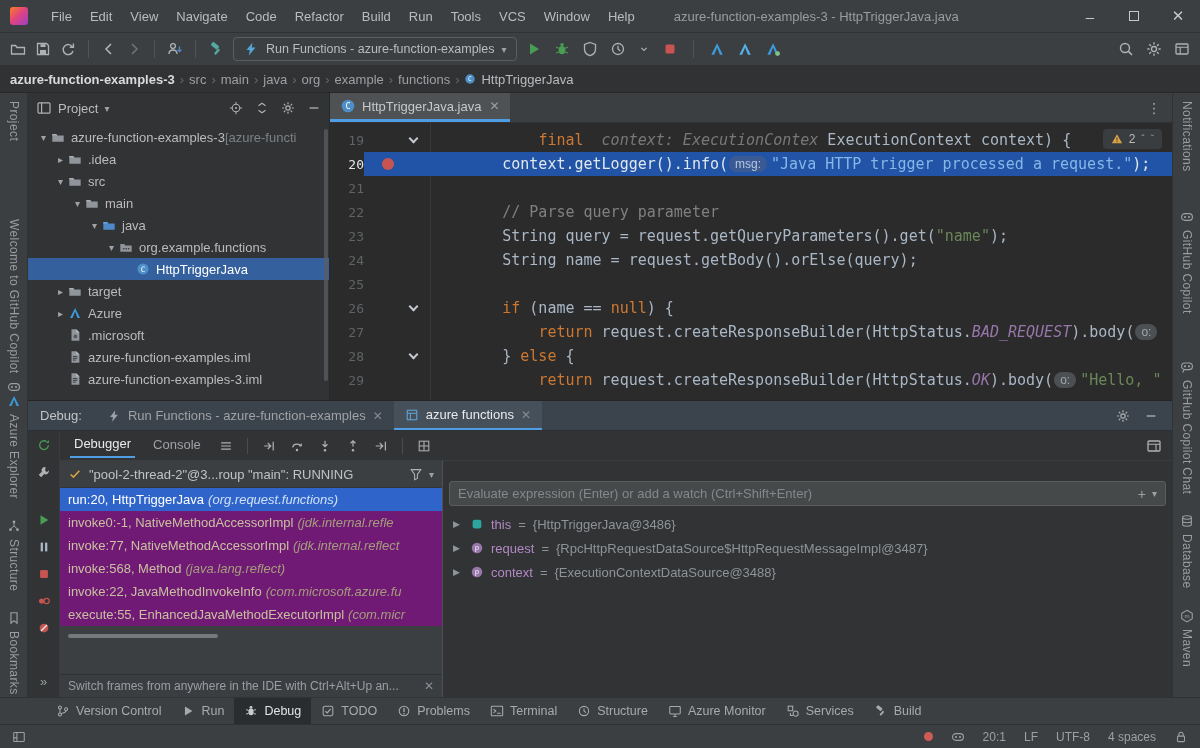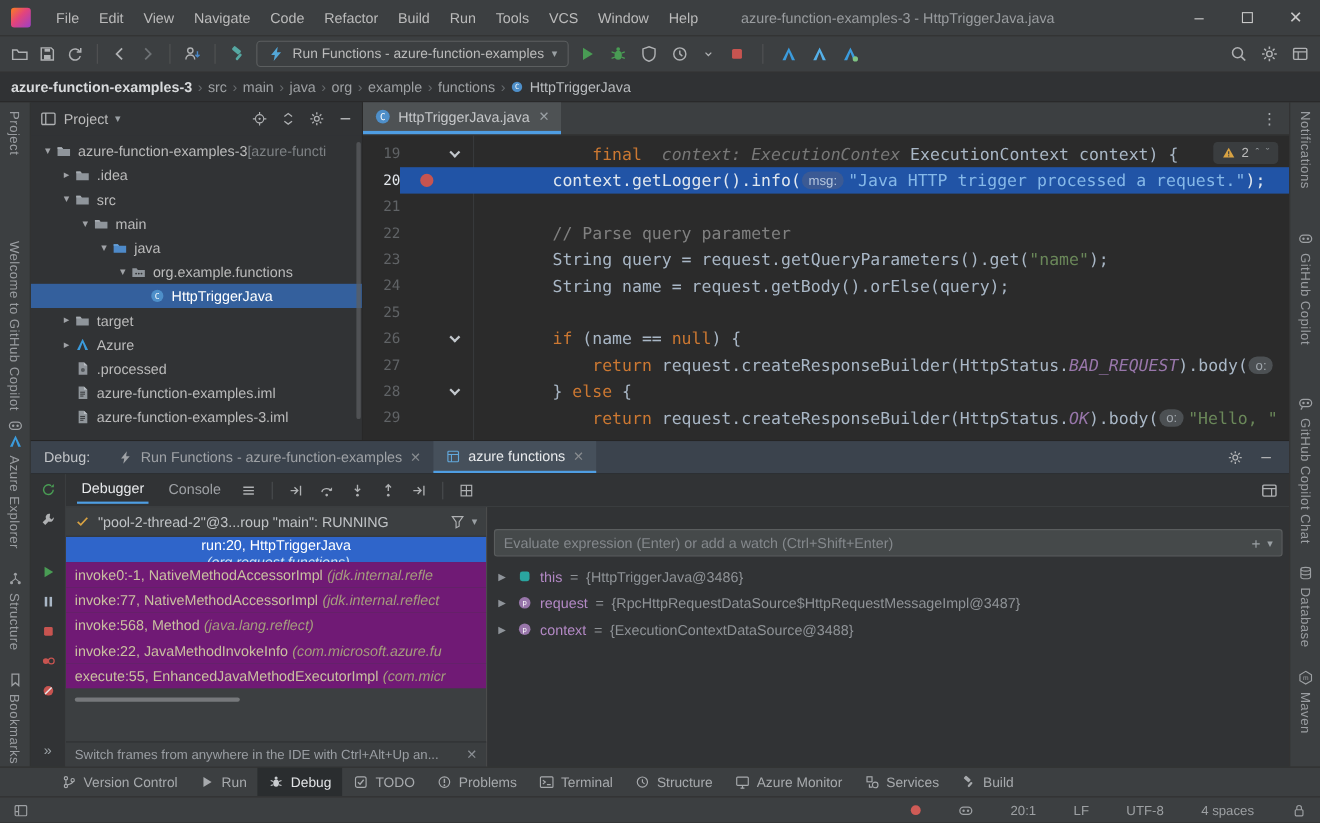--- a/index.html
+++ b/index.html
@@ -140,21 +140,21 @@
   .frames-pane { width:383px; flex:none; background:#3c3f41; border-right:1px solid #505050;
     display:flex; flex-direction:column; min-height:0; }
   .thread-bar { height:27px; flex:none; display:flex; align-items:center; gap:7px;
     padding:0 8px; border-bottom:1px solid #333639; color:#c0c3c6; white-space:nowrap; }
   .thread-bar .right { margin-left:auto; display:flex; align-items:center; gap:6px; }
   .thread-bar .chev { color:#9aa0a4; font-size:10px; }
   .frames { flex:none; overflow:hidden; }
   .frame-row { height:23px; display:flex; align-items:center; padding:0 8px;
     white-space:nowrap; overflow:hidden; color:#bcc2c7; }
   .frame-row.library { background:#701a75; color:#c9c0a0; }
-  .frame-row.selected { background:#2f65ca; color:#ffffff;flex-direction:column; }
+  .frame-row.selected { background:#2f65ca; color:#ffffff; }
   .frame-loc { font-style:italic; margin-left:4px; }
   .frame-row.library .frame-loc { color:#a59d7d; }
   .frame-row.selected .frame-loc { color:#cfe0f5; }
   .hscroll { height:5px; margin:8px 8px 0; flex:none; }
   .hscroll .thumb { width:150px; height:4px; border-radius:2px; background:#8e9194; opacity:.7; }
   .frames-hint { margin-top:auto; height:23px; flex:none; background:#3b3e40;
     border-top:1px solid #2f3132; display:flex; align-items:center; padding:0 8px;
     font-size:12px; color:#9a9ea3; white-space:nowrap; overflow:hidden; }
   .frames-hint .close { margin-left:auto; color:#8a8e93; padding-left:8px; }
   .vars-pane { flex:1; min-width:0; background:#313335; display:flex; flex-direction:column; }
@@ -174,21 +174,21 @@
   
   .bottombar { height:27px; flex:none; background:#3c3f41; border-top:1px solid #323232;
     display:flex; align-items:stretch; padding-left:46px; }
   .bb-item { display:flex; align-items:center; gap:6px; padding:0 10px; color:#a7aaad;
     font-size:12.5px; white-space:nowrap; }
   .bb-item.active { background:#2a2d2f; color:#e2e4e6; }
 
   
   .statusbar { height:24px; flex:none; background:#3c3f41; border-top:1px solid #323232;
     display:flex; align-items:center; padding:0 12px; font-size:12px; color:#9da0a3; }
-  .sb-right { margin-left:auto; display:flex; align-items:center; gap:34px;justify-content:space-between; }
+  .sb-right { margin-left:auto; display:flex; align-items:center; gap:18px;justify-content:space-between; }
   .sb-item { white-space:nowrap; }
   .red-dot { width:9px; height:9px; border-radius:50%; background:#cf5b56; display:inline-block; }
 </style>
 </head>
 <body>
 
 <div class="app">
 
   <header class="titlebar">
     <span class="logo"></span>
@@ -551,21 +551,21 @@
               </div>
               <div class="tree-row" style="padding-left: 25px;">
                 <span class="tree-chev"></span>
                 <span class="icon small">
                   <svg viewBox="0 0 16 16">
                     <path d="M4 1.5h5.5L13 5v9.5H4z" fill="#90959b"></path>
                     <path d="M9.5 1.5L13 5H9.5z" fill="#b9bec3"></path>
                     <circle cx="8.4" cy="9.6" r="2.1" fill="#54585c"></circle>
                   </svg>
                 </span>
-                <span class="tree-label">.processed</span>
+                <span class="tree-label">.microsoft</span>
               </div>
               <div class="tree-row" style="padding-left: 25px;">
                 <span class="tree-chev"></span>
                 <span class="icon small">
                   <svg viewBox="0 0 16 16">
                     <path d="M4 1.5h5.5L13 5v9.5H4z" fill="#90969b"></path>
                     <path d="M9.5 1.5L13 5H9.5z" fill="#b9bec3"></path>
                     <path d="M5.6 7.5h5M5.6 9.5h5M5.6 11.5h3.4" stroke="#313335" stroke-width="1"></path>
                   </svg>
                 </span>

